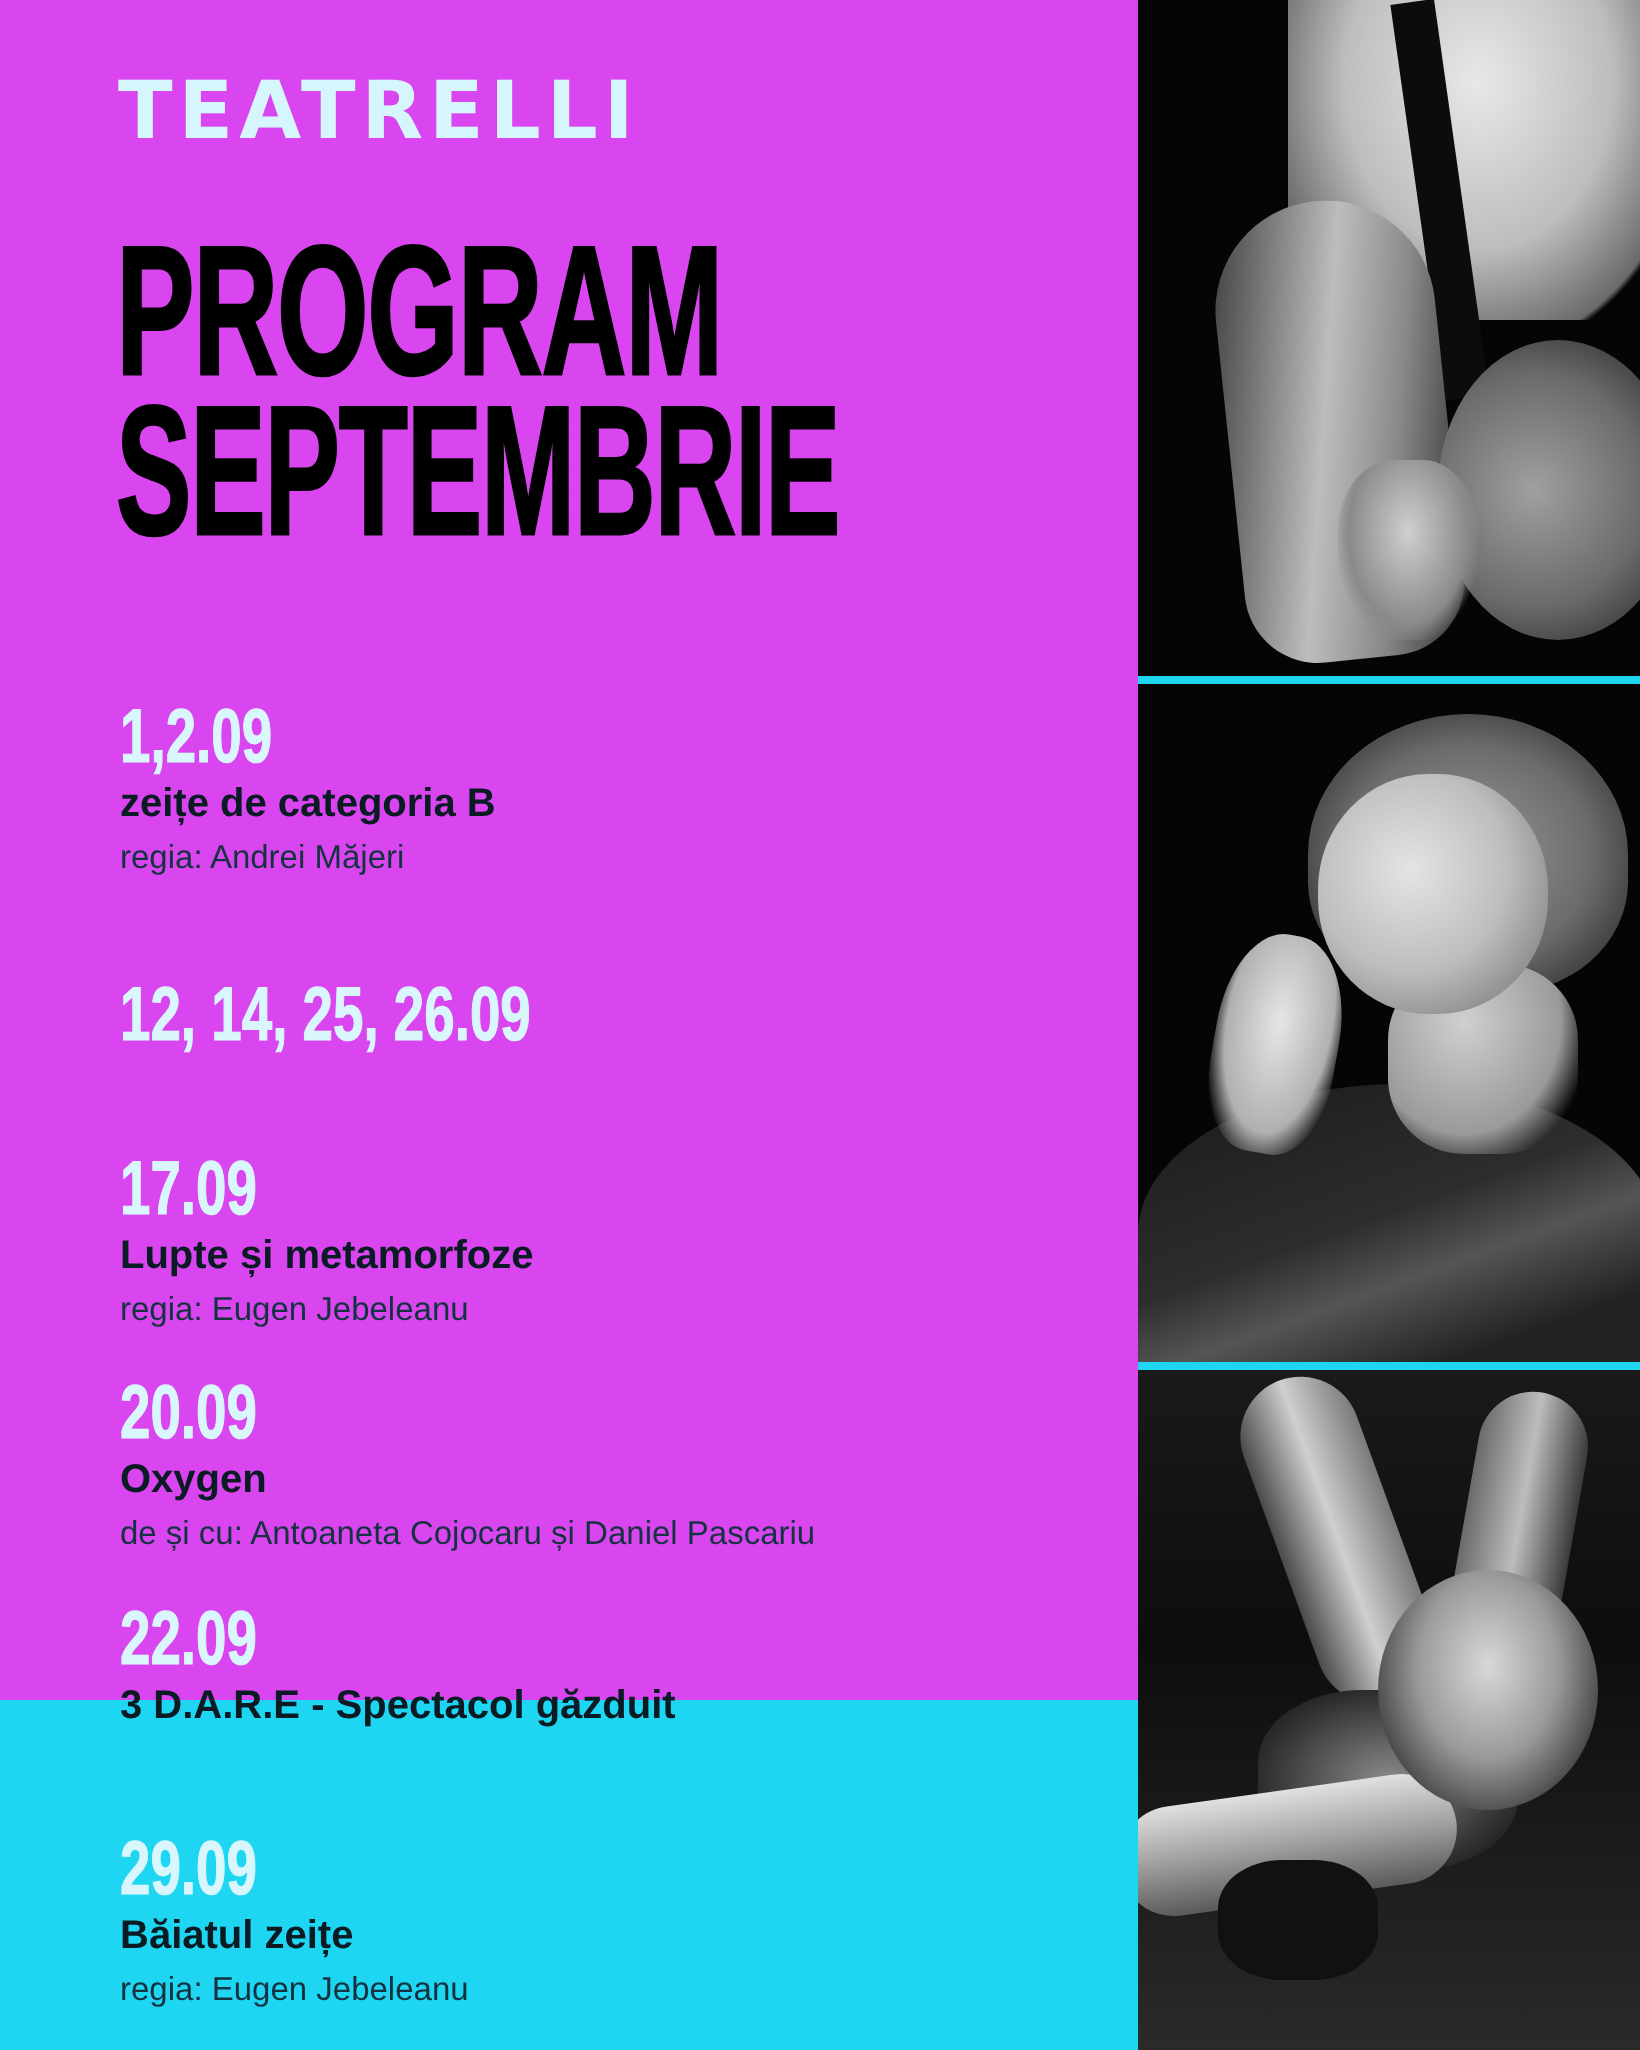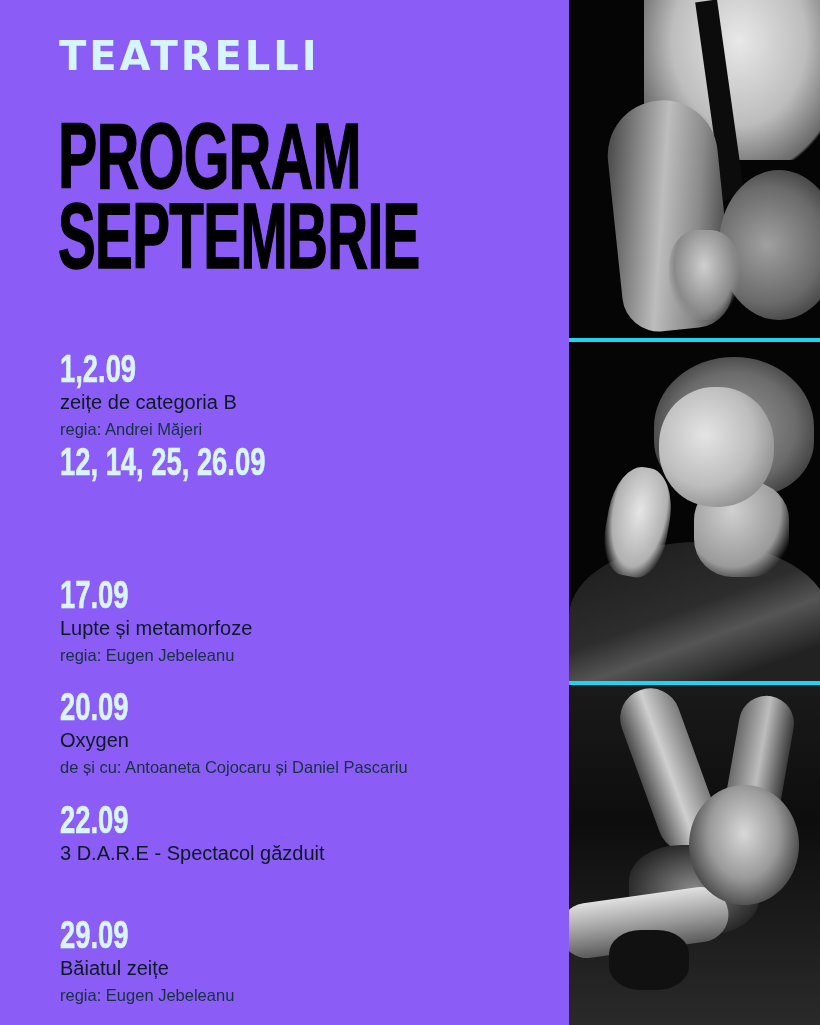--- a/index.html
+++ b/index.html
@@ -1,21 +1,21 @@
 <!DOCTYPE html>
 <html><head>
 <meta charset="utf-8">
 <style>
   html, body { margin:0; padding:0; }
   body {
     width:820px; height:1025px; overflow:hidden; position:relative;
     background:#1ed6f2;
     font-family:"Liberation Sans", sans-serif;
   }
-  .left { position:absolute; left:0; top:0; width:569px; height:1025px; background:#8b5cf6; }
+  .left { position:absolute; left:0; top:0; width:569px; height:850px; background:#d946ef; }
   .logo {
     position:absolute; left:59px; top:36px;
     font-family:"DejaVu Sans", sans-serif; font-weight:bold;
     font-size:40px; letter-spacing:3px; color:#d6f6fd;
     transform-origin:left top; transform:scaleX(1.0);
     line-height:40px;
   }
   .headline {
     position:absolute; left:58px;
     font-family:"Liberation Sans", sans-serif; font-weight:900;
@@ -29,21 +29,21 @@
 
   .event { position:absolute; left:60px; width:500px;margin-top:25px; }
   .date {
     font-family:"Liberation Sans", sans-serif; font-weight:bold;
     font-size:38px; line-height:38px; color:#d8f6fc;
     transform-origin:left top; transform:scaleX(0.72);
     white-space:nowrap; -webkit-text-stroke:0.6px #d8f6fc;
     height:38px;
   }
   .title {
-    font-family:"Liberation Sans", sans-serif; font-weight:normal;
+    font-family:"Liberation Sans", sans-serif; font-weight:bold;
     font-size:20px; line-height:24px; color:#0a1b24; margin-top:2px;
     white-space:nowrap;
   }
   .sub {
     font-family:Liberation Sans, sans-serif;
     font-size:16.5px; line-height:24px; color:#153240; margin-top:3px;
     white-space:nowrap;
   }
 
   .photos { position:absolute; left:569px; top:0; width:251px; height:1025px; background:#1ed6f2; }
@@ -97,21 +97,21 @@
 
   <div class="headline h1">PROGRAM</div>
   <div class="headline h2">SEPTEMBRIE</div>
 
   <div class="event" style="top:325px;">
     <div class="date">1,2.09</div>
     <div class="title">zeițe de categoria B</div>
     <div class="sub">regia: Andrei Măjeri</div>
   </div>
 
-  <div class="event" style="top:418px;">
+  <div class="event" style="top:464px;">
     <div class="date">12, 14, 25, 26.09</div>
   </div>
 
   <div class="event" style="top:551px;">
     <div class="date">17.09</div>
     <div class="title">Lupte și metamorfoze</div>
     <div class="sub">regia: Eugen Jebeleanu</div>
   </div>
 
   <div class="event" style="top:663px;">

